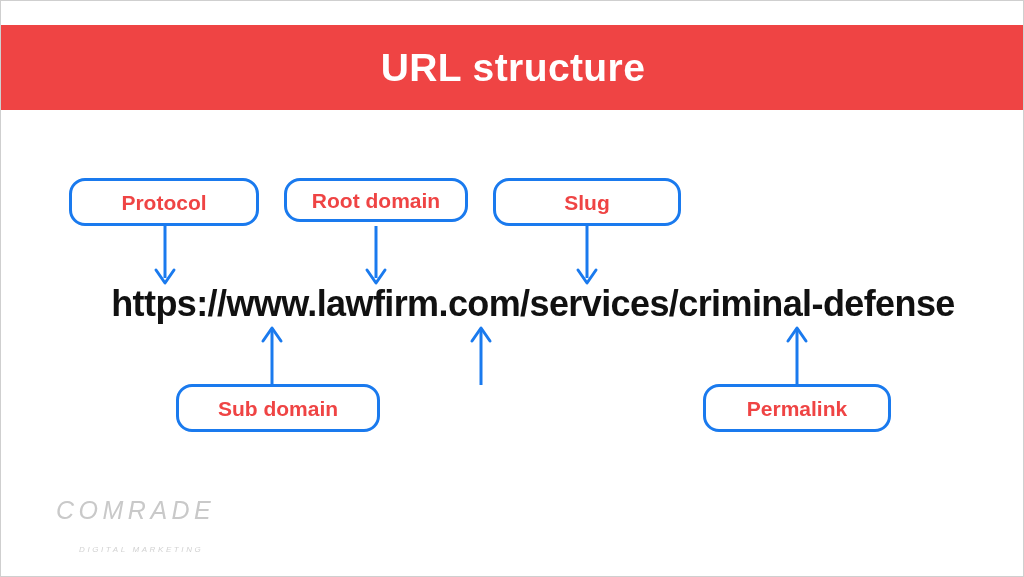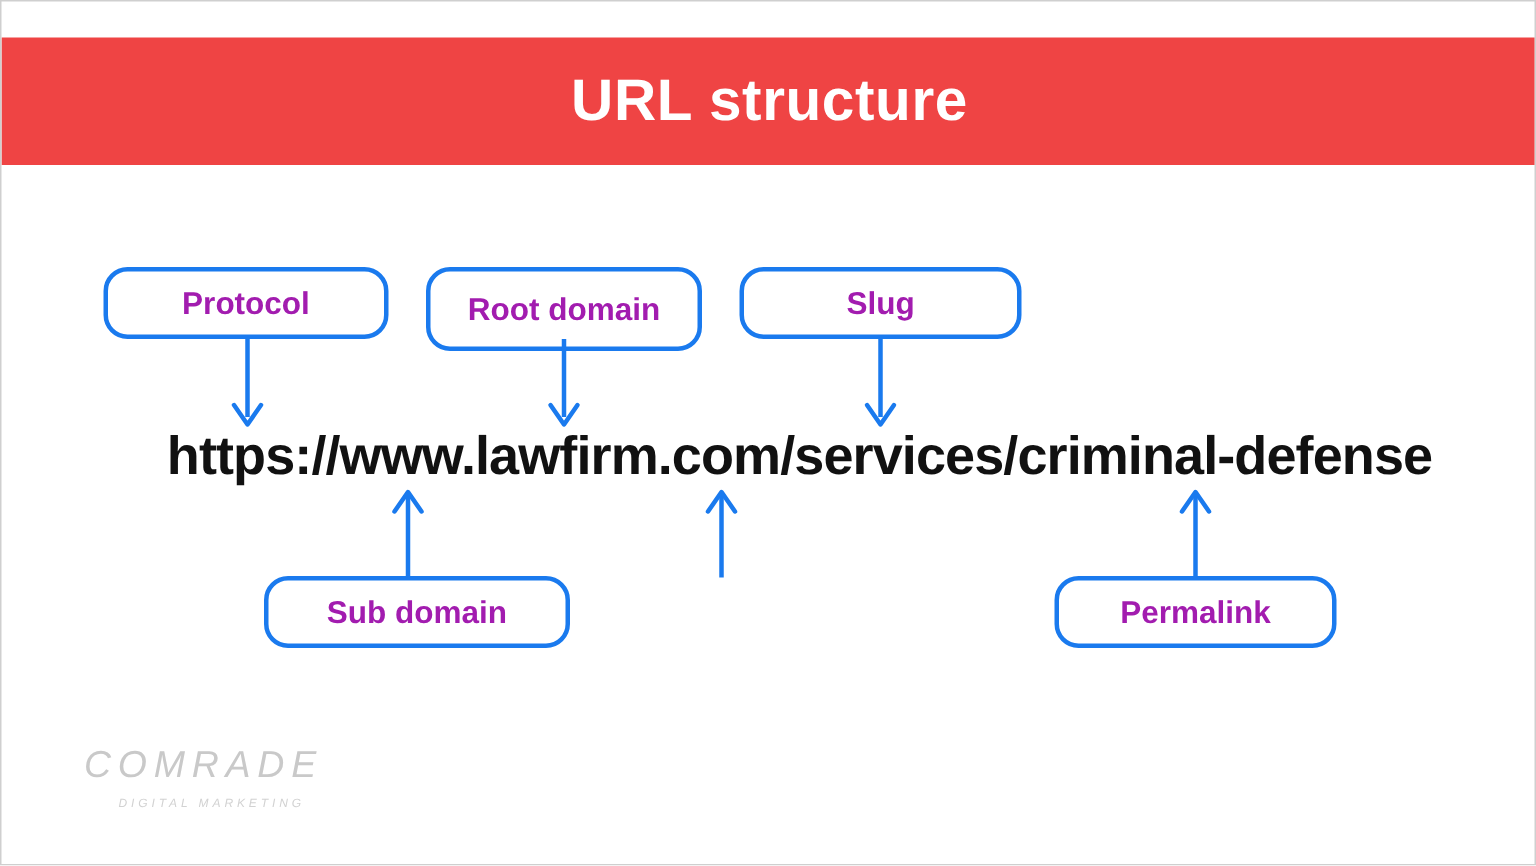--- a/index.html
+++ b/index.html
@@ -55,21 +55,21 @@
     position: absolute;
     box-sizing: border-box;
     border: 3px solid #1A7AEE;
     border-radius: 16px;
     background: #ffffff;
     display: flex;
     align-items: center;
     justify-content: center;
   }
   .label-box .label-text {
-    color: #a21caf;
+    color: #ef4444;
     font-size: 21px;
     font-weight: bold;
     line-height: 1;
     white-space: nowrap;
   }
 
   
   .url-line {
     position: absolute;
     left: 0;
@@ -103,21 +103,21 @@
     font-style: italic;
   }
   .wm-main {
     font-size: 25px;
     letter-spacing: 4.5px;
     color: #c9c9c9;
     font-weight: normal;
     line-height: 1;
   }
   .wm-sub {
-    margin-top: 9px;
+    margin-top: 23px;
     margin-left: 3px;
     font-size: 8px;
     letter-spacing: 2.6px;
     color: #d2d2d2;
     line-height: 1;
     padding-left: 20px;
   }
 </style>
 </head>
 <body>
@@ -127,21 +127,21 @@
   <div class="header-band">
     <div class="header-title">URL structure</div>
   </div>
 
   <div class="diagram">
 
     <div class="label-box" style="left:68px; top:68px; width:190px; height:48px;">
       <span class="label-text">Protocol</span>
     </div>
 
-    <div class="label-box" style="left:283px; top:68px; width:184px; height:56px;">
+    <div class="label-box" style="left:283px; top:68px; width:184px; height:44px;">
       <span class="label-text">Root domain</span>
     </div>
 
     <div class="label-box" style="left:492px; top:68px; width:188px; height:48px;">
       <span class="label-text">Slug</span>
     </div>
 
     <svg class="arrow-svg" style="left:148px; top:116px;" width="32" height="62" viewBox="0 0 32 62">
       <line x1="16" y1="0" x2="16" y2="52" stroke="#1A7AEE" stroke-width="3"></line>
       <polyline points="7,44 16,57 25,44" fill="none" stroke="#1A7AEE" stroke-width="3" stroke-linecap="round" stroke-linejoin="round"></polyline>

